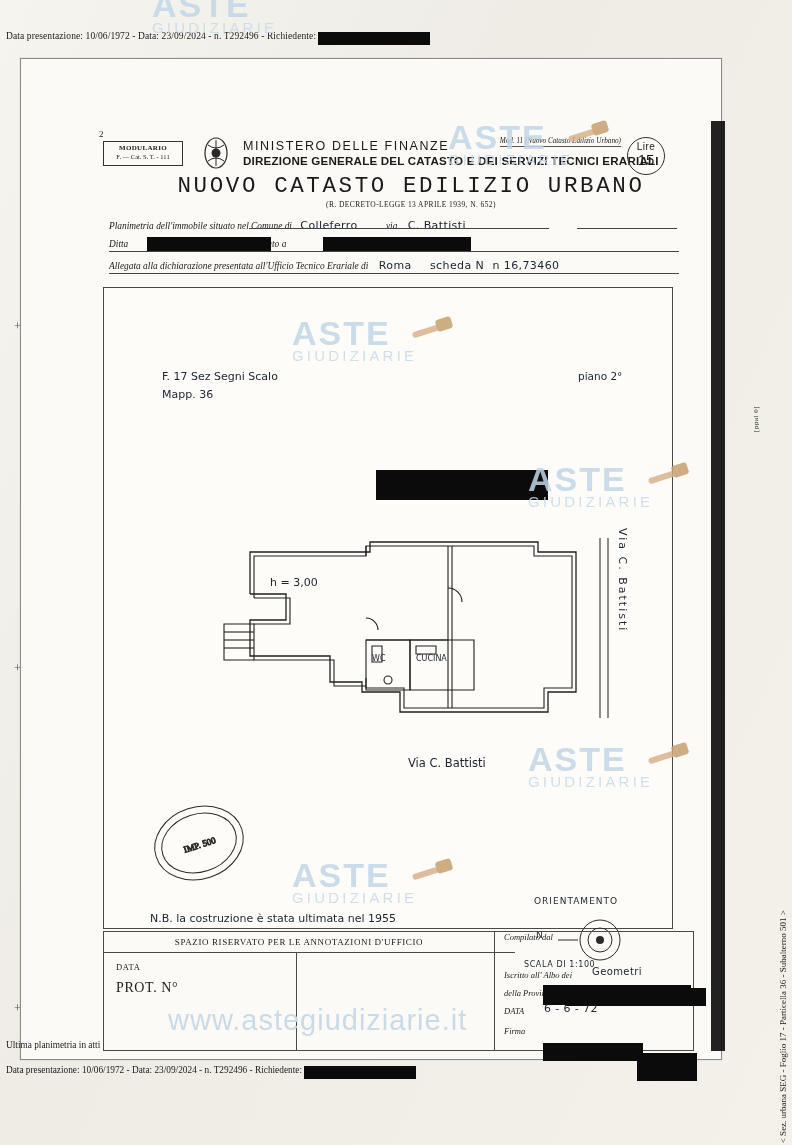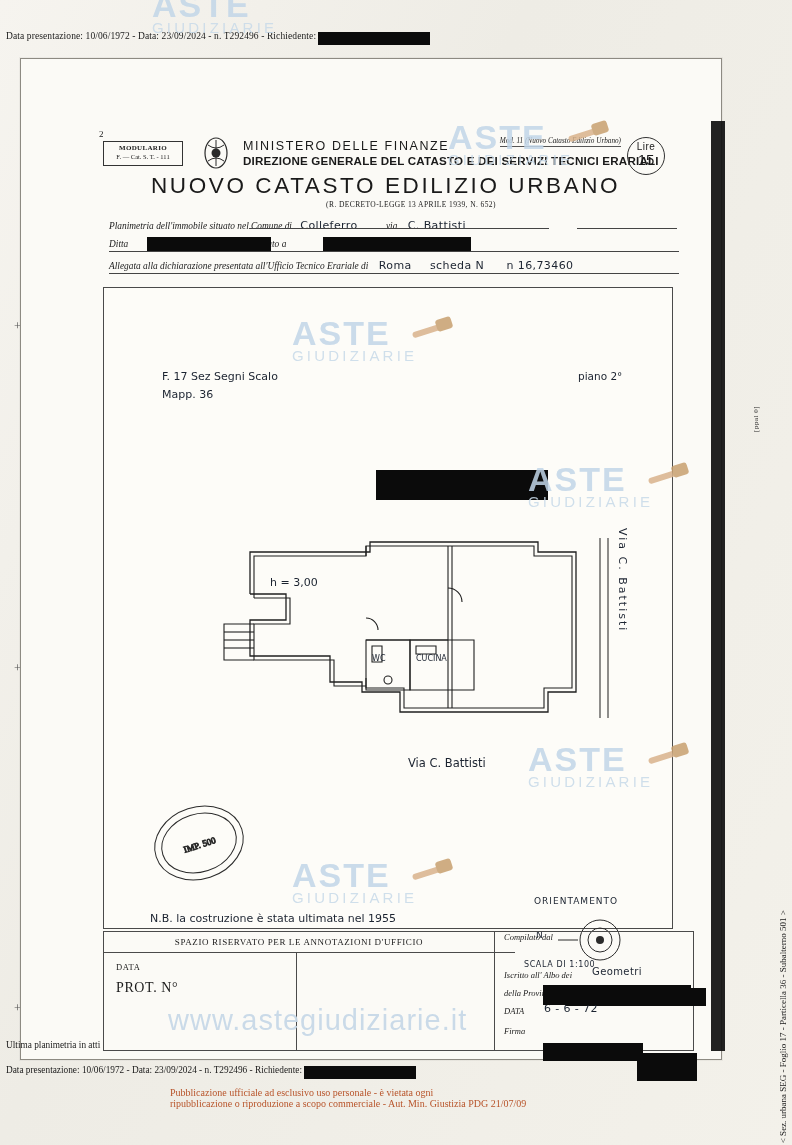--- a/index.html
+++ b/index.html
@@ -59,22 +59,22 @@
   }
   .min1{
     position:absolute; left:152px; top:12px; font-size:12.5px; letter-spacing:1.6px;
     font-family:"Liberation Sans", sans-serif;
   }
   .min2{
     position:absolute; left:152px; top:27px; font-size:11.6px; letter-spacing:.2px;
     font-weight:bold; font-family:"Liberation Sans", sans-serif; white-space:nowrap;
   }
   .title{
-    position:absolute; left:60px; top:46px; width:520px; text-align:left;
-    font-size:22.5px; letter-spacing:2.6px; font-family:Liberation Sans, sans-serif;
+    position:absolute; left:60px; top:46px; width:520px; text-align:center;
+    font-size:22.5px; letter-spacing:2.6px; font-family:Liberation Mono, monospace;
   }
   .subtitle{
     position:absolute; left:60px; top:73px; width:520px; text-align:center;
     font-size:7.5px; letter-spacing:.4px;
   }
   .stamp-right{
     position:absolute; right:50px; top:10px; font-size:7.2px; font-style:italic;
     border-bottom:1px solid #555; padding-bottom:1px; white-space:nowrap;
   }
   .lire-box{
@@ -216,21 +216,21 @@
       <span class="lbl" style="margin-left:132px;">nato a</span>
     </div>
     <div class="blk" style="left:126px; top:178px; width:124px; height:14px;"></div>
     <div class="blk" style="left:302px; top:178px; width:148px; height:14px;"></div>
     <div class="blk" style="left:88px; top:192px; width:570px; height:1px; background:#444;"></div>
 
     <div class="frow" style="left:88px; top:200px;">
       <span class="lbl">Allegata alla dichiarazione presentata all'Ufficio Tecnico Erariale di</span>
       <span class="hand" style="margin-left:8px;">Roma</span>
       <span class="hand" style="margin-left:16px;">scheda N</span>
-      <span class="hand" style="margin-left:20px;">n 16,73460</span>
+      <span class="hand" style="margin-left:6px;">n 16,73460</span>
     </div>
     <div class="blk" style="left:88px; top:214px; width:570px; height:1px; background:#444;"></div>
 
     <div class="canvas">
 
       <div class="cv-text" style="left:58px; top:82px; font-size:11px;">F. 17 Sez Segni Scalo</div>
       <div class="cv-text" style="left:58px; top:100px; font-size:11px;">Mapp. 36</div>
       <div class="cv-text" style="left:474px; top:82px; font-size:10.5px;">piano 2°</div>
 
       <div class="blk" style="left:272px; top:182px; width:172px; height:30px;"></div>
@@ -384,18 +384,14 @@
   </div>
   <div class="vsmall">[ppal 0]</div>
 
   <div class="foot" style="top:1040px;">
     <span>Ultima planimetria in atti</span>
   </div>
   <div class="foot" style="top:1064px;">
     <span>Data presentazione: 10/06/1972 - Data: 23/09/2024 - n. T292496 - Richiedente:</span><span class="redact"></span>
   </div>
 
-  <div class="foot-note" style="top:1087px;">
-    <span class="l ftred">Pubblicazione ufficiale ad esclusivo uso personale - è vietata ogni</span>
-    <span class="l ftred">ripubblicazione o riproduzione a scopo commerciale - Aut. Min. Giustizia PDG 21/07/09</span>
-  </div>
 
 </div>
 
 </body></html>

